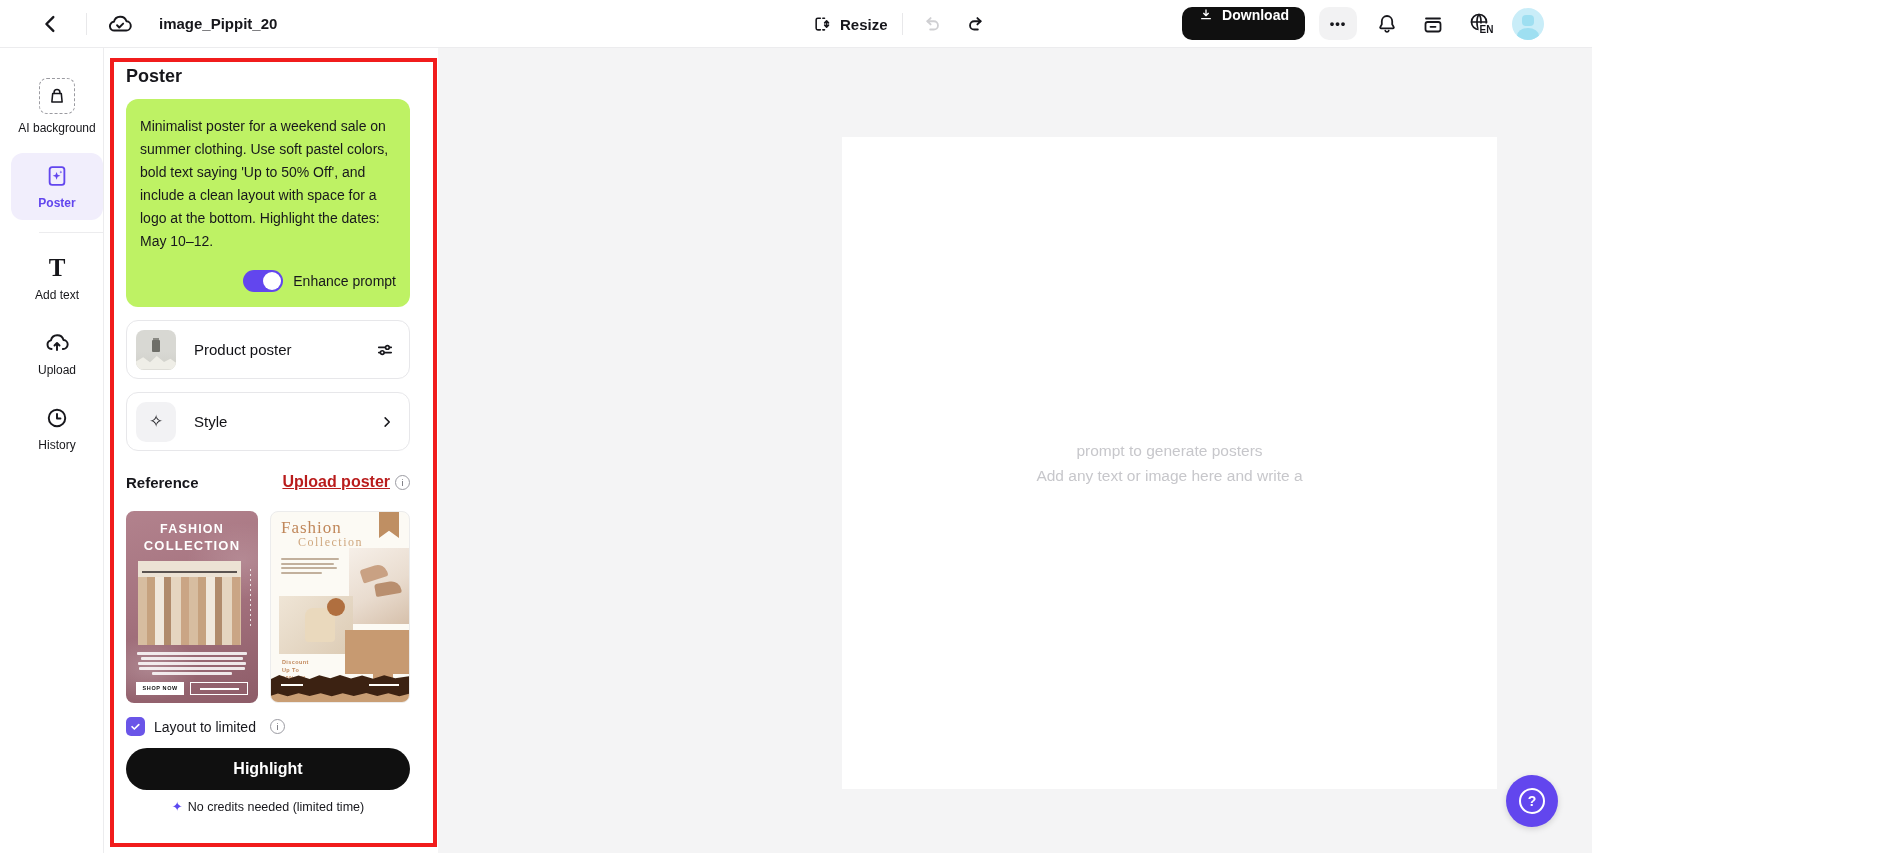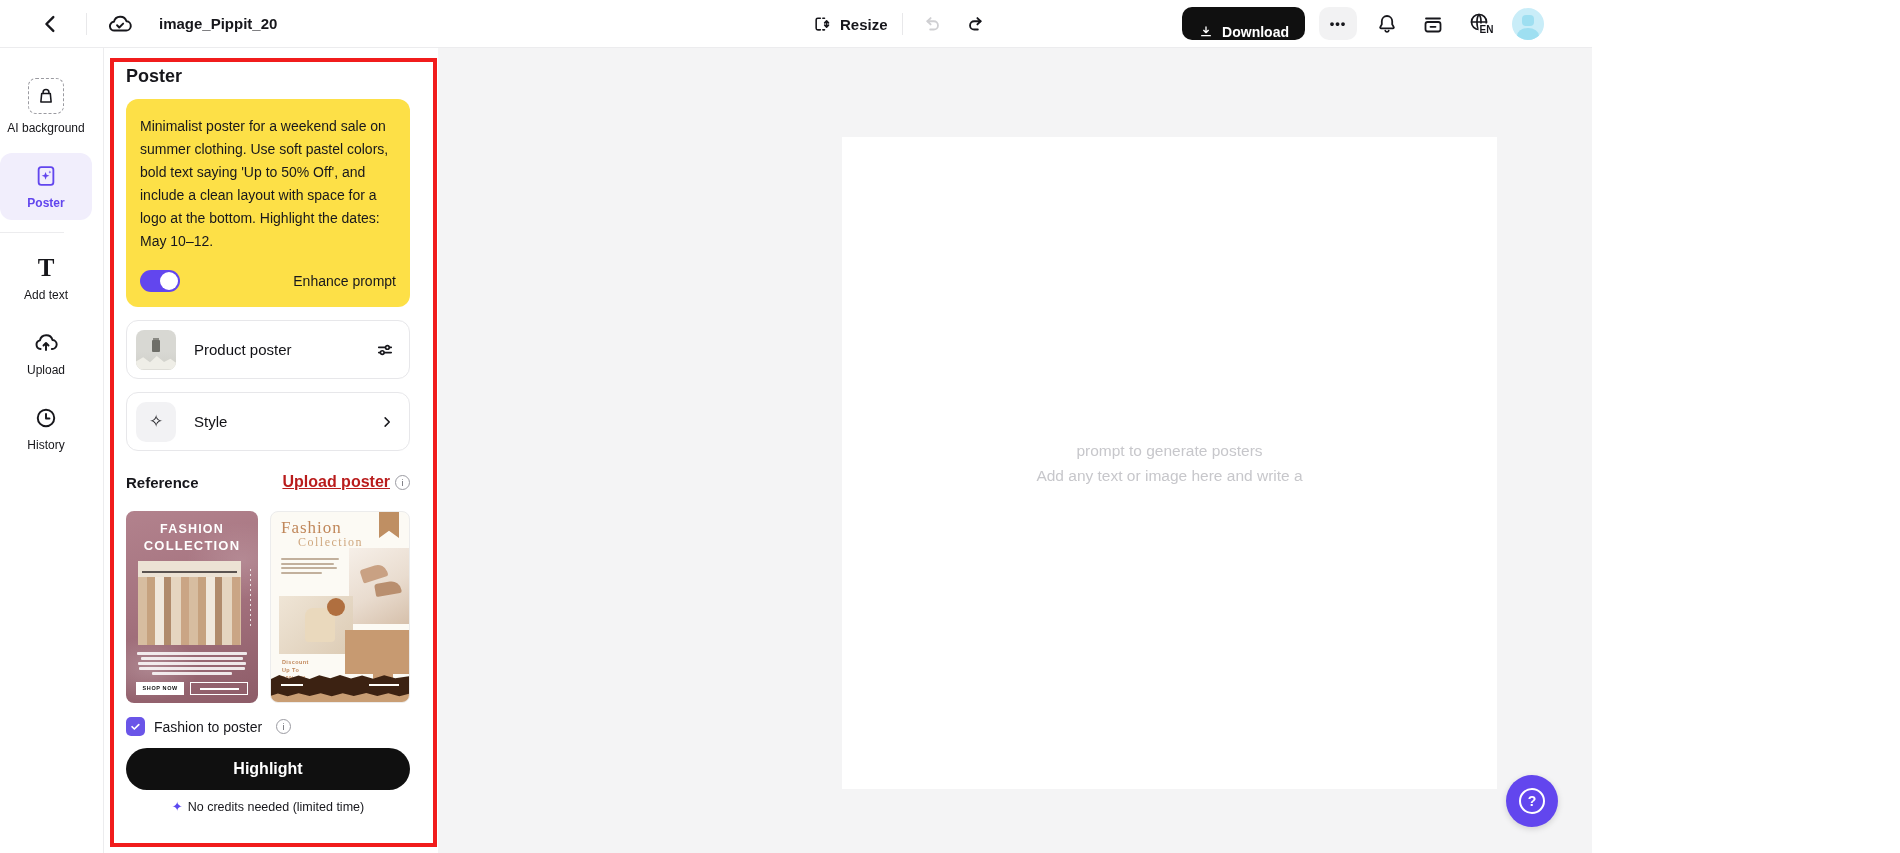--- a/index.html
+++ b/index.html
@@ -9,44 +9,44 @@
 
   
   .topbar { height:48px; background:#fff; border-bottom:1px solid #ececee; display:flex; align-items:center; padding-left:36px; position:relative; z-index:5; }
   .icon-btn { background:none; border:none; cursor:pointer; display:flex; align-items:center; justify-content:center; padding:4px; border-radius:8px; }
   .vdiv { width:1px; height:22px; background:#e8e8ea; }
   .tb-left { display:flex; align-items:center; gap:20px; }
   .doc-title { font-size:15px; font-weight:600; color:#17171c; margin-left:6px; }
   .tb-center { position:absolute; left:812px; top:0; height:48px; display:flex; align-items:center; gap:14px; }
   .resize-btn { display:flex; align-items:center; gap:8px; font-size:15px; font-weight:600; background:none; border:none; cursor:pointer; color:#17171c; }
   .tb-right { margin-left:auto; display:flex; align-items:center; gap:14px; padding-right:48px; }
-  .download-btn { display:flex; align-items:flex-end; gap:8px; background:#101010; color:#fff; border:none; border-radius:10px; height:33px; padding:0 16px; font-size:14px; font-weight:700; cursor:pointer; font-family:"Liberation Sans",sans-serif; }
+  .download-btn { display:flex; align-items:flex-start; gap:8px; background:#101010; color:#fff; border:none; border-radius:10px; height:33px; padding:0 16px; font-size:14px; font-weight:700; cursor:pointer; font-family:"Liberation Sans",sans-serif; }
   .ellipsis-btn { width:38px; height:33px; border:none; border-radius:10px; background:#f2f2f3; font-size:13px; font-weight:800; letter-spacing:1px; color:#17171c; cursor:pointer; }
   .avatar { width:32px; height:32px; border-radius:50%; background:#c9edf8; overflow:hidden; position:relative; cursor:pointer; }
   .avatar::before { content:""; position:absolute; left:10px; top:7px; width:12px; height:11px; border-radius:4px; background:#9edff1; }
   .avatar::after { content:""; position:absolute; left:5px; top:20px; width:22px; height:16px; border-radius:50% 50% 0 0; background:#9edff1; }
 
   
   .main { display:flex; height:805px; position:relative; }
 
   
-  .sidebar { width:104px; border-right:1px solid #ececee; background:#fff; display:flex; flex-direction:column; align-items:flex-start; padding-top:20px; flex:none; }
+  .sidebar { width:104px; border-right:1px solid #ececee; background:#fff; display:flex; flex-direction:column; align-items:flex-end; padding-top:20px; flex:none; }
   .s-item { width:92px; display:flex; flex-direction:column; align-items:center; gap:7px; font-size:12px; color:#16161a; text-align:center; padding:10px 2px; border-radius:12px; cursor:pointer; line-height:14px; }
   .s-item.active { background:#f1eefc; color:#6246ee; font-weight:600; }
   .s-item + .s-item { margin-top:8px; }
   .s-div { width:64px; height:1px; background:#ececee; margin:12px 0; }
   .ai-frame { width:36px; height:36px; border:1.6px dashed #9a9aa0; border-radius:8px; display:flex; align-items:center; justify-content:center; }
   .t-glyph { font-family:"Liberation Serif", serif; font-size:25px; font-weight:700; line-height:26px; }
 
   
   .panel { width:334px; flex:none; background:#fff; padding:16px 28px 0 22px; position:relative; }
   .panel-title { font-size:18px; font-weight:700; margin:2px 0 12px; }
-  .prompt-box { background:#fde047; border-radius:12px; padding:16px 14px 15px; cursor:text; }
+  .prompt-box { background:#bef264; border-radius:12px; padding:16px 14px 15px; cursor:text; }
   .prompt-text { font-size:14px; line-height:23px; color:#17171c; }
-  .enhance-row { display:flex; justify-content:space-between; align-items:center; gap:10px; margin-top:17px; font-size:14px; }
+  .enhance-row { display:flex; justify-content:flex-end; align-items:center; gap:10px; margin-top:17px; font-size:14px; }
   .toggle { width:40px; height:22px; border-radius:11px; background:#6246ee; position:relative; cursor:pointer; flex:none; }
   .toggle .knob { position:absolute; top:2px; right:2px; width:18px; height:18px; border-radius:50%; background:#fff; }
   .row-card { display:flex; align-items:center; gap:18px; border:1px solid #e7e7ea; border-radius:12px; padding:9px 13px 9px 9px; margin-top:13px; height:59px; cursor:pointer; background:#fff; }
   .row-label { font-size:15px; color:#121216; flex:1; }
   .prod-thumb { width:40px; height:40px; border-radius:8px; position:relative; overflow:hidden; background:linear-gradient(#d8d8d3 0 55%, #cfcfc8 100%); flex:none; }
   .prod-thumb::after { content:""; position:absolute; left:0; bottom:0; width:100%; height:45%; background:#efeee7; clip-path:polygon(0 100%,0 55%,18% 32%,35% 60%,52% 25%,70% 58%,86% 40%,100% 62%,100% 100%); }
   .prod-thumb::before { content:""; position:absolute; left:16px; top:10px; width:8px; height:12px; background:#6e6e68; border-radius:1px; box-shadow:0 -3px 0 -1px #8a8a84; z-index:1; }
   .style-ico-box { width:40px; height:40px; border-radius:10px; background:#f2f2f4; display:flex; align-items:center; justify-content:center; font-size:17px; color:#17171c; flex:none; }
 
   .ref-head { display:flex; align-items:center; margin-top:22px; }
@@ -355,21 +355,21 @@
             </div>
         </div>
       </div>
 
       <div class="layout-row">
         <span class="checkbox">
           <svg width="13" height="13" viewBox="0 0 17 17" fill="none" stroke="#fff" stroke-width="2.2" stroke-linecap="round" stroke-linejoin="round">
               <path d="M4 8.8l3 3 5.8-5.8"></path>
             </svg>
         </span>
-        <span>Fashion to poster</span>
+        <span>Layout to limited</span>
         <i class="info-i">i</i>
       </div>
 
       <button class="generate-btn">Highlight</button>
 
       <div class="credits">
         <span class="spark">✦</span>
         <span>No credits needed (limited time)</span>
       </div>
     </aside>

